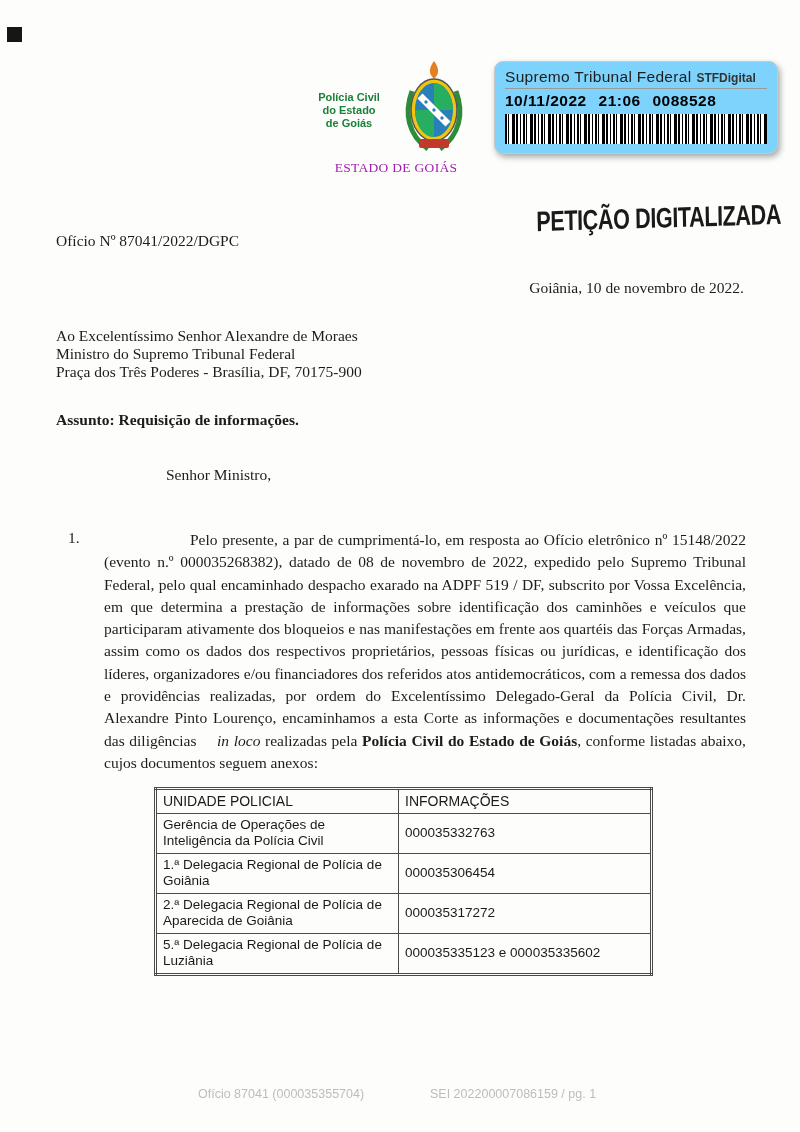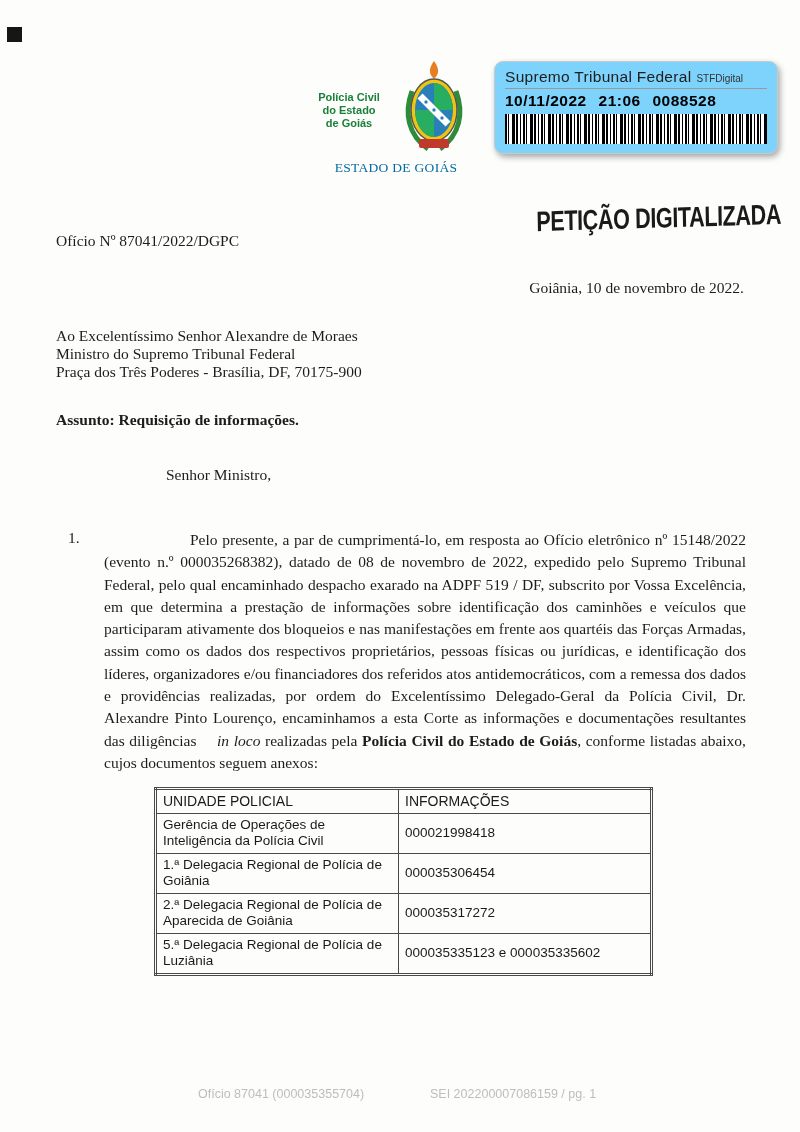--- a/index.html
+++ b/index.html
@@ -20,34 +20,34 @@
 
   .stf-stamp {
     position:absolute; left:494px; top:61px; width:284px;
     background:#7dd3fc; border:1px solid #c9c9c9; border-radius:9px;
     padding:6px 10px 9px 10px;
     box-shadow:2px 3px 6px rgba(0,0,0,.35);
     font-family:"Liberation Sans", sans-serif;
   }
   .stf-row1 { display:flex; align-items:baseline; border-bottom:1px solid #9a9a9a; padding-bottom:2px; }
   .stf-title { font-size:15.5px; color:#1d1d1d; letter-spacing:.3px; }
-  .stf-sub { font-size:10px; font-weight:normal; color:#333; margin-left:5px; }
+  .stf-sub { font-size:12px; font-weight:bold; color:#333; margin-left:5px; }
   .stf-datetime { font-weight:bold; font-size:15.5px; color:#000; margin-top:3px; word-spacing:7px; letter-spacing:.5px; }
   .barcode {
     height:30px; margin-top:4px;
     background-image:repeating-linear-gradient(90deg,
       #000 0px, #000 2px, #fff 2px, #fff 3px,
       #000 3px, #000 4px, #fff 4px, #fff 7px,
       #000 7px, #000 10px, #fff 10px, #fff 11px,
       #000 11px, #000 13px, #fff 13px, #fff 15px,
       #000 15px, #000 16px, #fff 16px, #fff 18px);
   }
 
   .org-header { position:absolute; left:0; right:8px; top:160px; text-align:center;
-    font-size:13.5px; line-height:16px; letter-spacing:.3px; color:#0369a1; }
+    font-size:13.5px; line-height:16px; letter-spacing:.3px; color:#a21caf; }
 
   .peticao {
     position:absolute; left:536px; top:206px;
     font-family:"Liberation Sans", sans-serif; font-weight:bold;
     font-size:27px; color:#1a1a1a; white-space:nowrap;
     transform:scale(.8,1.05) rotate(-1.3deg); transform-origin:left top;
     letter-spacing:-.5px;
   }
 
   .oficio-number { position:absolute; left:56px; top:232px; font-size:15.5px; }
@@ -140,21 +140,21 @@
   <table class="units">
     <thead>
       <tr>
         <th>UNIDADE POLICIAL</th>
         <th>INFORMAÇÕES</th>
       </tr>
     </thead>
     <tbody>
       <tr>
         <td>Gerência de Operações de Inteligência da Polícia Civil</td>
-        <td>000021998418</td>
+        <td>000035332763</td>
       </tr>
       <tr>
         <td>1.ª Delegacia Regional de Polícia de Goiânia</td>
         <td>000035306454</td>
       </tr>
       <tr>
         <td>2.ª Delegacia Regional de Polícia de Aparecida de Goiânia</td>
         <td>000035317272</td>
       </tr>
       <tr>

